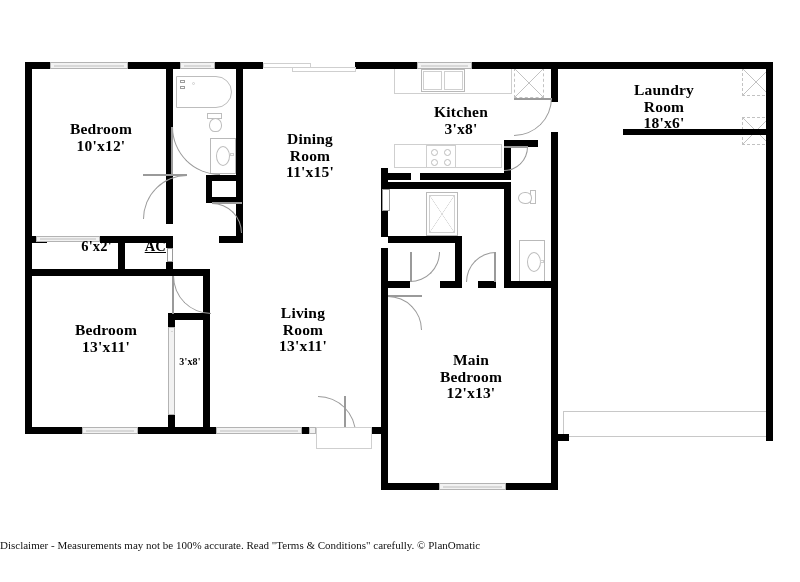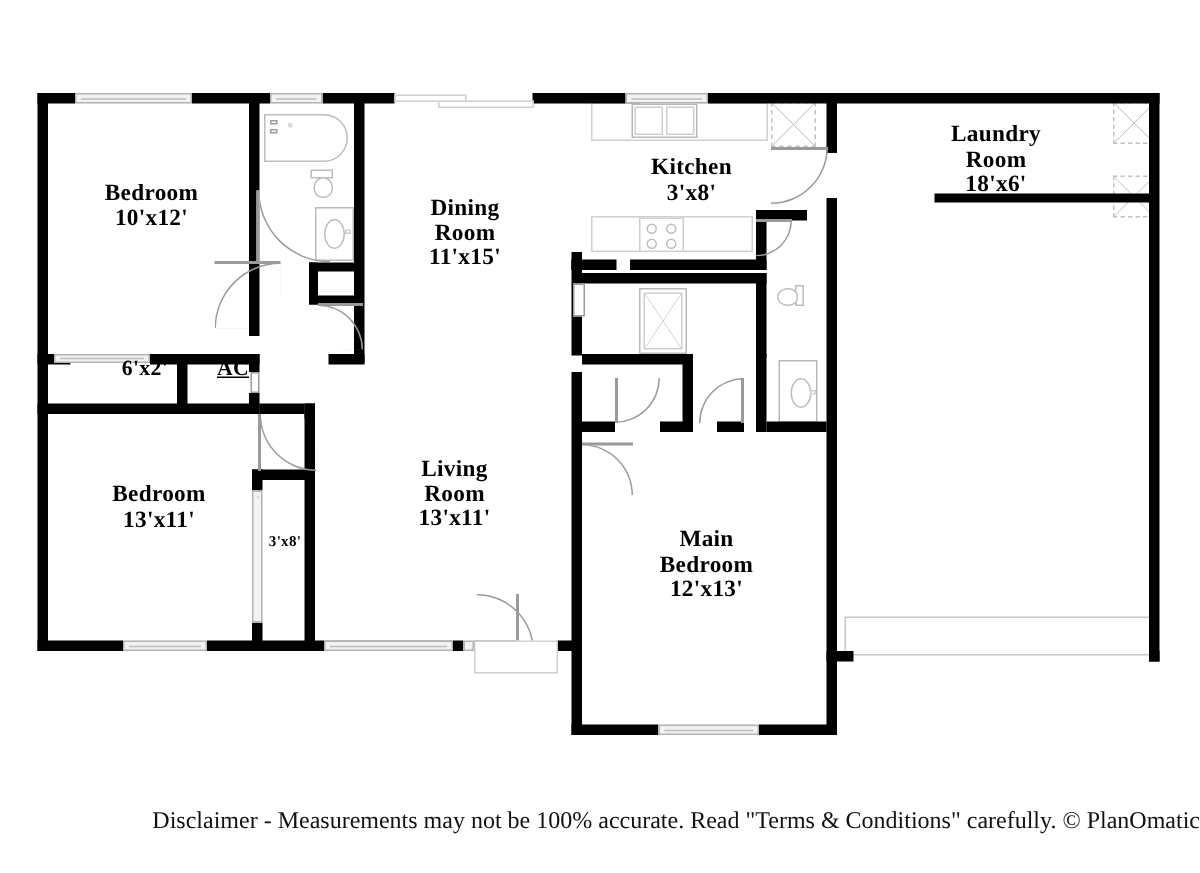--- a/index.html
+++ b/index.html
@@ -57,22 +57,22 @@
 
   .tub{position:absolute;border:1px solid #bdbdbd;background:#fff;box-sizing:border-box;border-radius:0 34px 34px 0;}
   .toilet-bowl{position:absolute;border:1px solid #bdbdbd;background:#fff;box-sizing:border-box;border-radius:50%;}
   .toilet-tank{position:absolute;border:1px solid #bdbdbd;background:#fff;box-sizing:border-box;}
   .sinkbowl{position:absolute;border:1px solid #bdbdbd;background:#fff;box-sizing:border-box;border-radius:50%;}
   .burner{position:absolute;border:1px solid #bdbdbd;background:#fff;border-radius:50%;box-sizing:border-box;}
 
   .garage-door{position:absolute;border:1px solid #c8c8c8;background:#fff;box-sizing:border-box;}
 
   .disclaimer{
-    position:absolute;left:0;right:0;text-align:right;
-    font-size:16px;color:#111;font-family:"Liberation Serif","DejaVu Serif",serif;
+    position:absolute;left:0;right:0;text-align:left;
+    font-size:11px;color:#111;font-family:"Liberation Serif","DejaVu Serif",serif;
   }
 </style>
 </head>
 <body>
 
 <div id="plan-root">
 
   <div class="room" style="left:25px;top:62px;width:748px;height:422px;"></div>
 
   <div class="tub" style="left:176px;top:76px;width:56px;height:32px;"></div>

